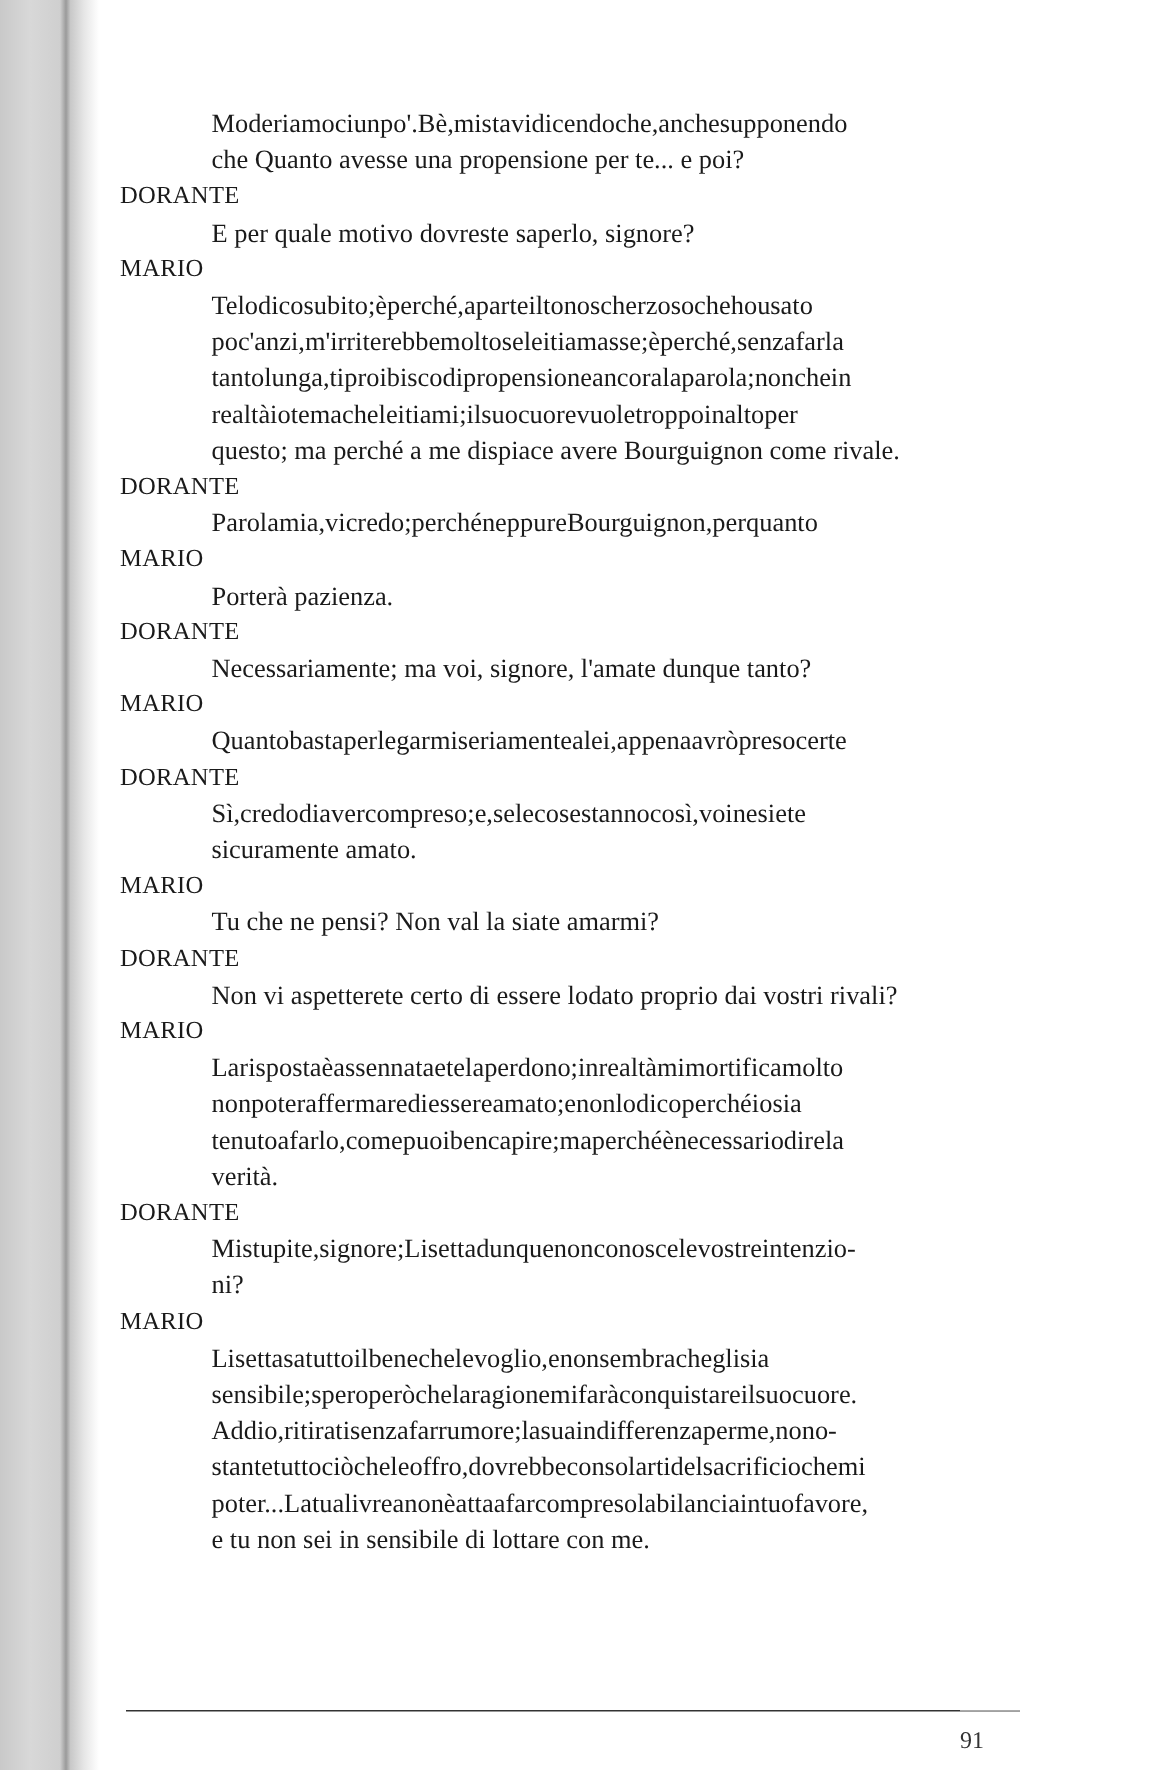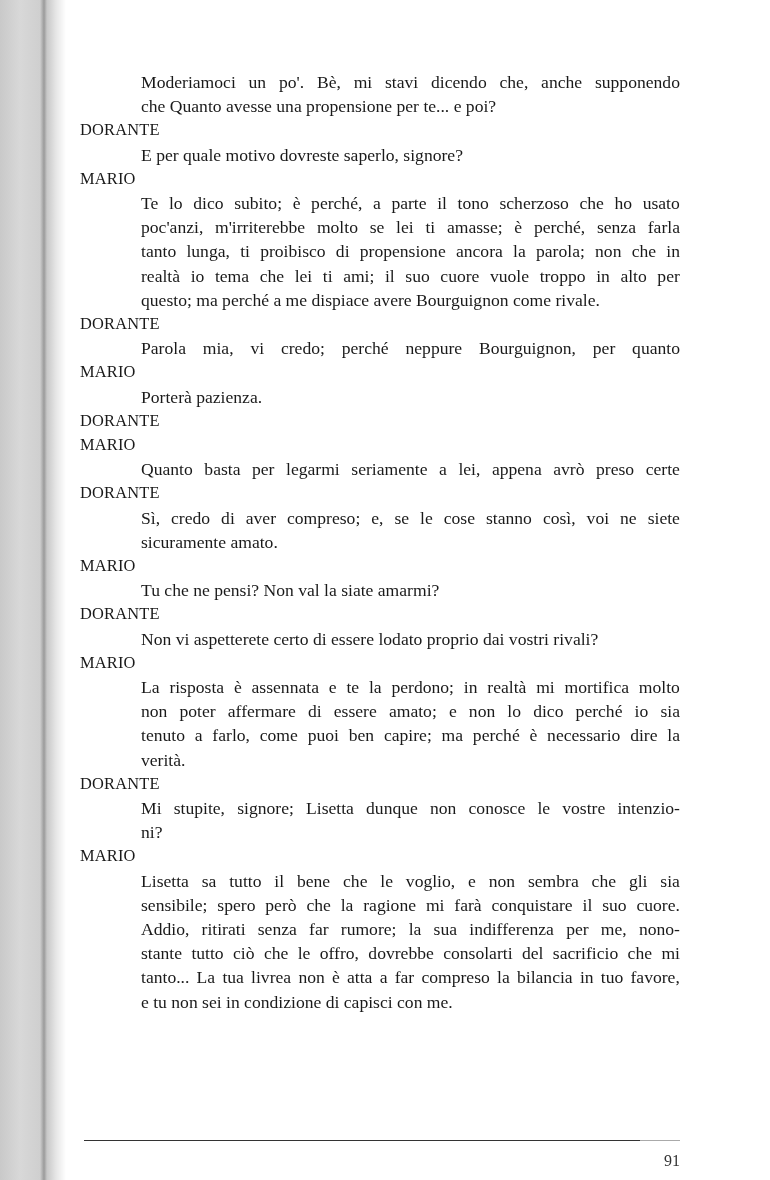--- a/index.html
+++ b/index.html
@@ -20,32 +20,32 @@
     .speaker {
       letter-spacing: 0.2px;
       font-size: 16.4px;
       height: 24.2px;
     }
     .line {
       padding-left: 61px;
       text-align: justify;
       text-align-last: justify;
       white-space: nowrap;
-      display: flex; justify-content: space-between;
+      display: flex; 
     }
     .line.last { display: block; text-align-last: left; }
     .footer-rule {
       position: absolute; left: 84px; top: 1140px; width: 596px; height: 1px;
       background: #333;
     }
     .footer-rule .fade {
       position: absolute; right: 0; top: 0; width: 40px; height: 1px; background: #aaa;
     }
     .page-number {
-      position: absolute; left: 640px; top: 1152px; width: 40px; text-align: right;
+      position: absolute; left: 640px; top: 1152px; width: 40px; text-align: left;
       font-size: 16px; color: #333;
     }
   </style>
 </head>
 <body>
 
 <div class="spine"></div>
 
 <div class="page" id="page-body">
     <div>
@@ -144,20 +144,21 @@
         <span>per</span>
         <span>quanto</span>
       </div>
     </div>
     <div>
       <div class="speaker">MARIO</div>
       <div class="line last">Porterà pazienza.</div>
     </div>
     <div>
       <div class="speaker">DORANTE</div>
+      <div class="line last">Necessariamente; ma voi, signore, l'amate dunque tanto?</div>
     </div>
     <div>
       <div class="speaker">MARIO</div>
       <div class="line">
         <span>Quanto</span>
         <span>basta</span>
         <span>per</span>
         <span>legarmi</span>
         <span>seriamente</span>
         <span>a</span>
@@ -314,36 +315,36 @@
         <span>le</span>
         <span>offro,</span>
         <span>dovrebbe</span>
         <span>consolarti</span>
         <span>del</span>
         <span>sacrificio</span>
         <span>che</span>
         <span>mi</span>
       </div>
       <div class="line">
-        <span>tanto...</span>
+        <span>poter...</span>
         <span>La</span>
         <span>tua</span>
         <span>livrea</span>
         <span>non</span>
         <span>è</span>
         <span>atta</span>
         <span>a</span>
         <span>far</span>
         <span>compreso</span>
         <span>la</span>
         <span>bilancia</span>
         <span>in</span>
         <span>tuo</span>
         <span>favore,</span>
       </div>
-      <div class="line last">e tu non sei in condizione di capisci con me.</div>
+      <div class="line last">e tu non sei in sensibile di lottare con me.</div>
     </div>
   </div>
 
 <div class="footer-rule">
     <div class="fade"></div>
   </div>
 <div class="page-number">91</div>
 
 </body></html>

